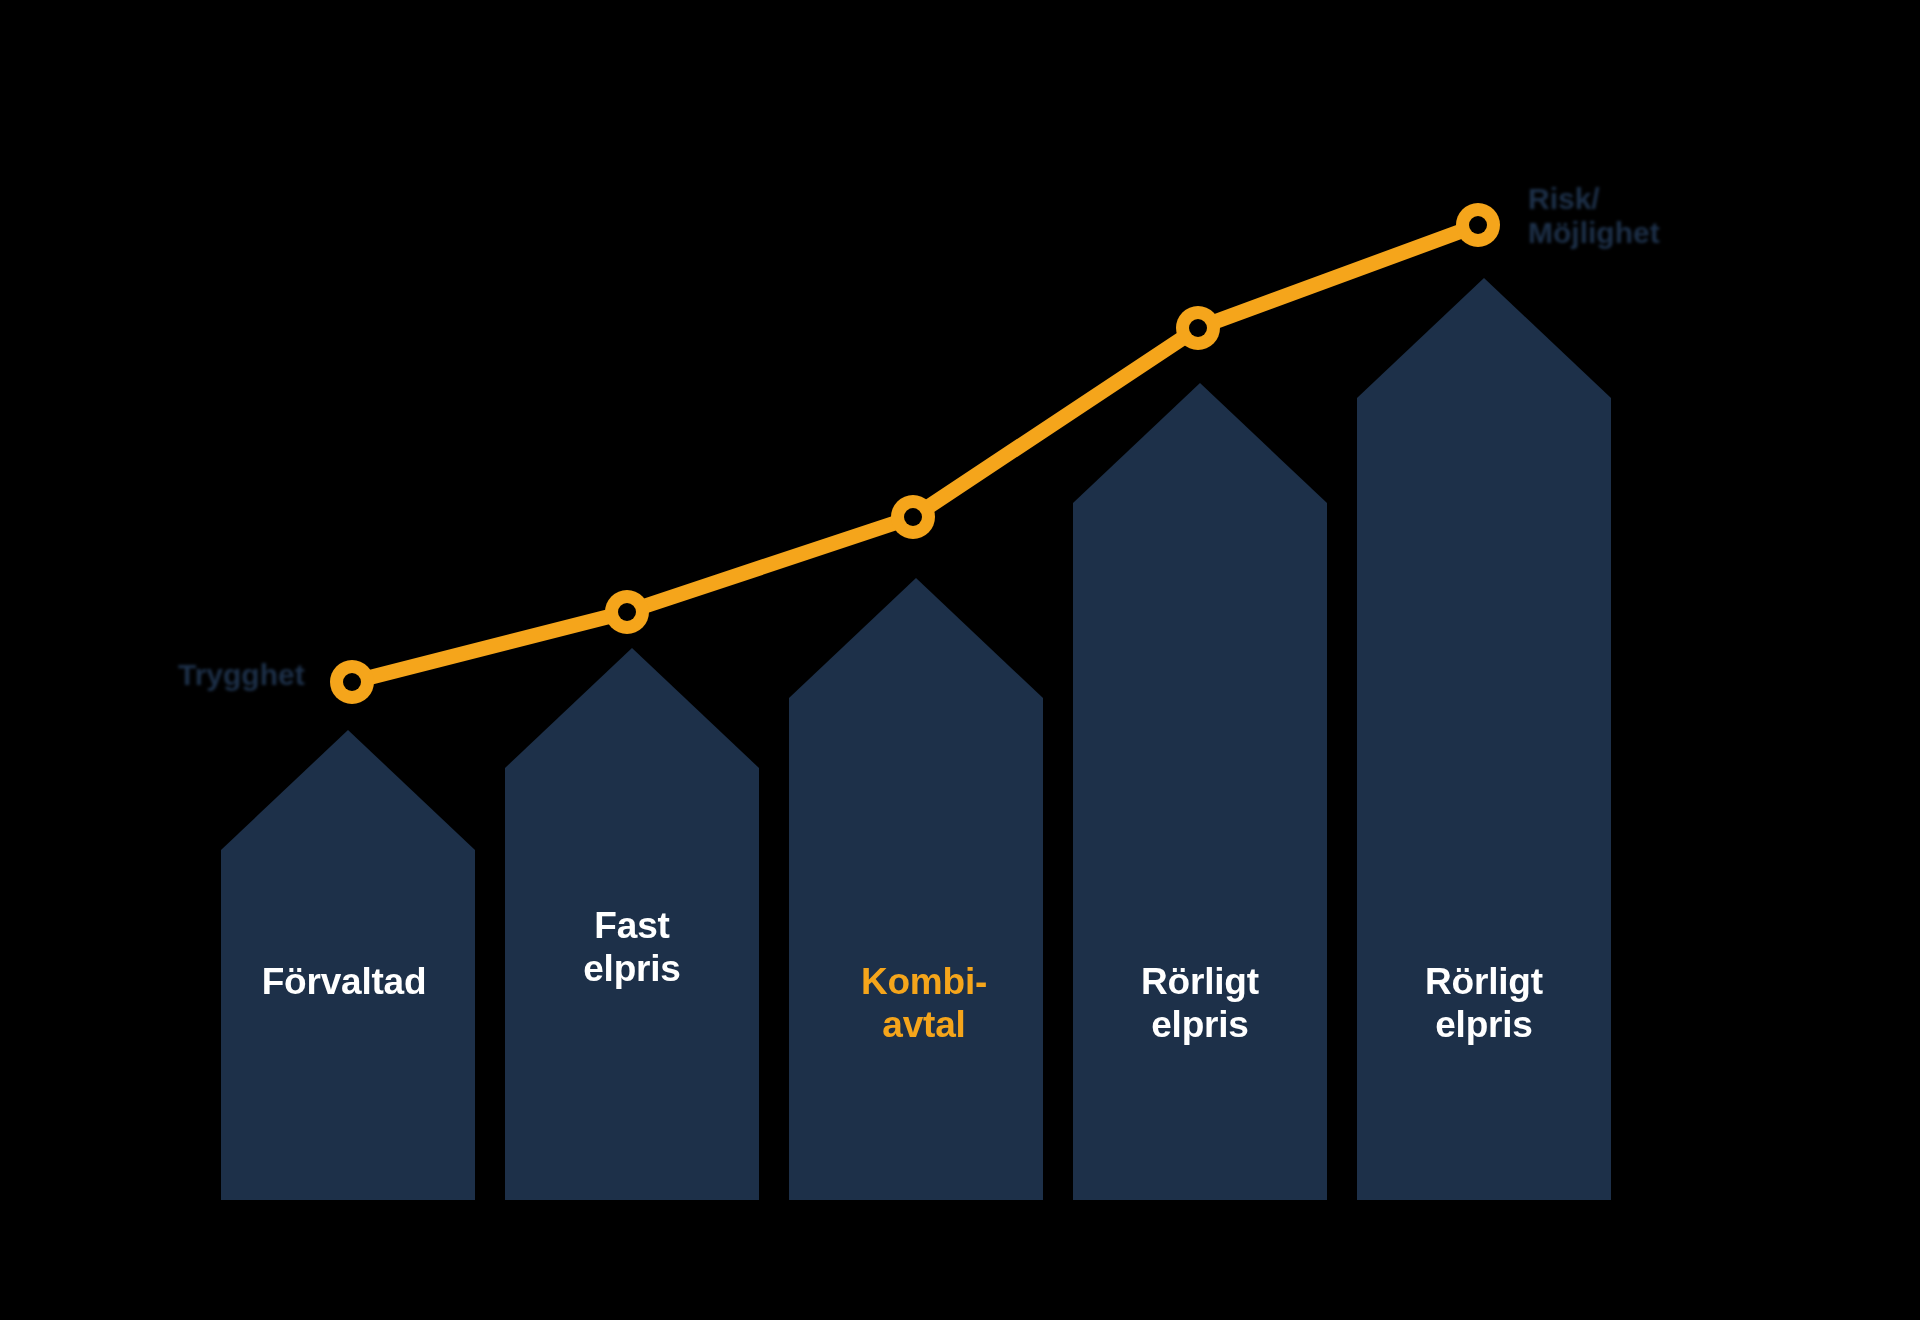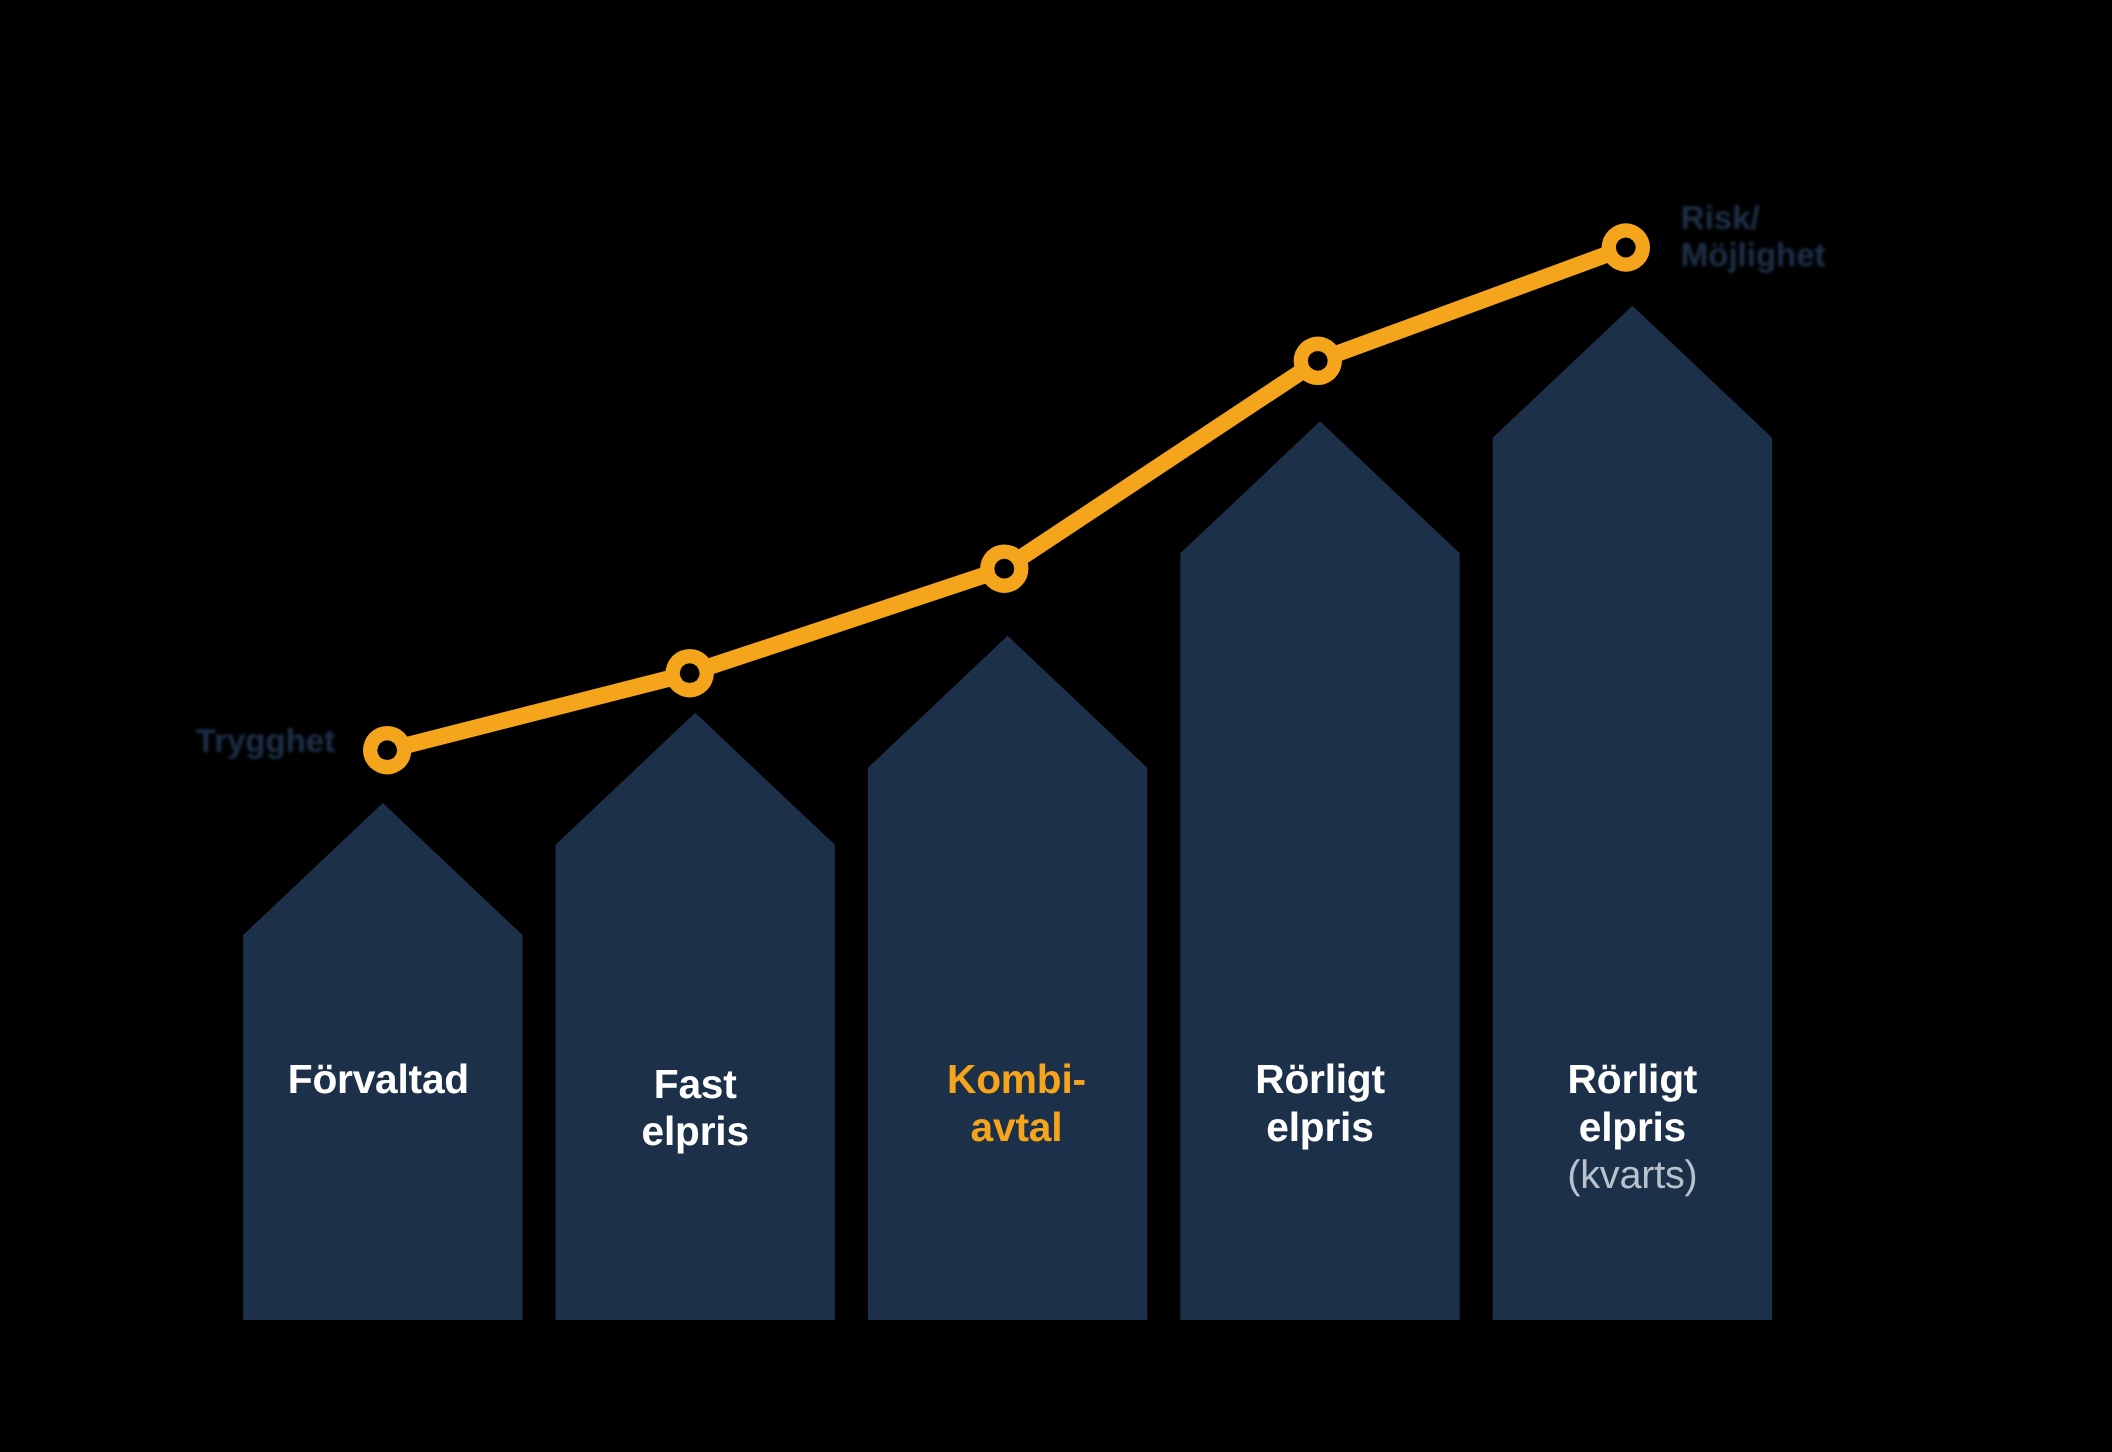--- a/index.html
+++ b/index.html
@@ -107,34 +107,33 @@
 
   <div class="axis-note" id="note-high">
     <span class="l1">Risk/</span>
     <span class="l2">Möjlighet</span>
   </div>
 
   <div class="bar-label" id="lbl-0" style="left:221px; top:960px; width:246px;">
     <span class="l1">Förvaltad</span>
   </div>
 
-  <div class="bar-label" id="lbl-1" style="left:505px; top:964px; width:254px;">
+  <div class="bar-label" id="lbl-1" style="left:505px; top:904px; width:254px;">
     <span class="l1">Fast</span>
     <span class="l2">elpris</span>
   </div>
 
   <div class="bar-label accent" id="lbl-2" style="left:789px; top:960px; width:254px;">
     <span class="l1">Kombi-</span>
     <span class="l2">avtal</span>
   </div>
 
   <div class="bar-label" id="lbl-3" style="left:1073px; top:960px; width:254px;">
     <span class="l1">Rörligt</span>
     <span class="l2">elpris</span>
   </div>
 
   <div class="bar-label" id="lbl-4" style="left:1357px; top:960px; width:254px;">
     <span class="l1">Rörligt</span>
     <span class="l2">elpris</span>
-    <span class="l3">(kvarts)</span>
   </div>
 
 </div>
 
 </body></html>

